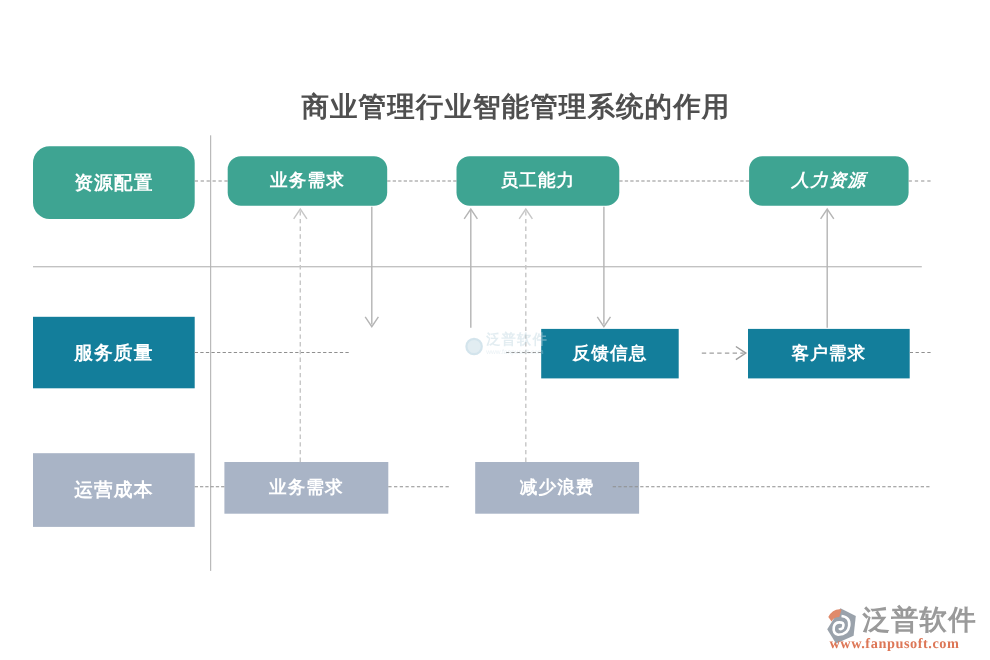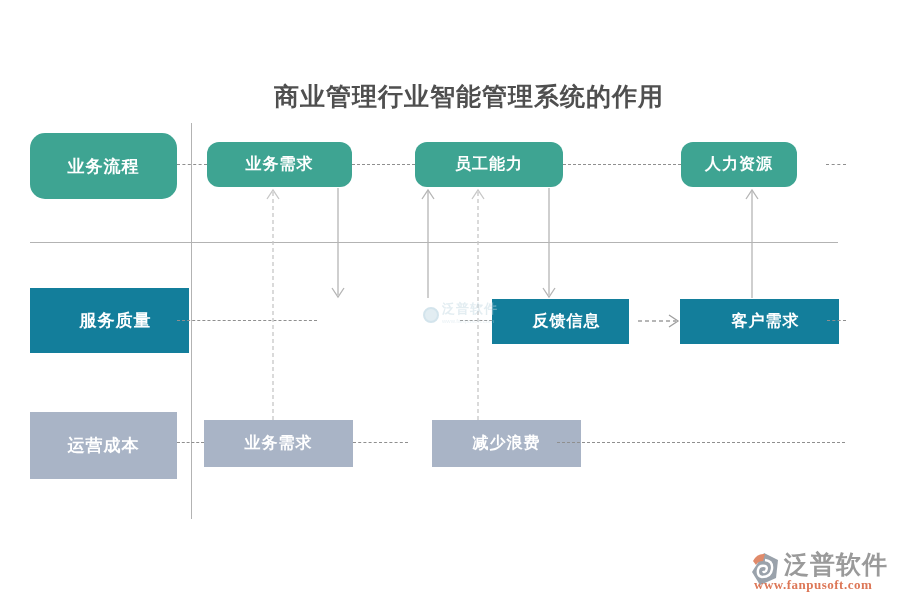--- a/index.html
+++ b/index.html
@@ -16,21 +16,21 @@
   .hline{position:absolute;left:30px;top:242px;width:808px;height:1px;background:#b3b3b3;}
   .dash{position:absolute;height:0;border-top:1px dashed #8f8f8f;}
   .box{
     position:absolute;display:flex;align-items:center;justify-content:center;
     color:#ffffff;font-weight:bold;text-align:center;
   }
   .lane-label{width:147px;font-size:17px;letter-spacing:1px;}
   .node{font-size:16px;letter-spacing:1px;}
   .green{background:#3ea492;border-radius:12px;}
   .green-lg{background:#3ea492;border-radius:15px;}
-  .teal{background:#137e9b;padding-left:12px;}
+  .teal{background:#137e9b;}
   .gray{background:#a9b4c6;}
   #arrow-layer{position:absolute;left:0;top:0;width:900px;height:600px;pointer-events:none;}
   .watermark{
     position:absolute;left:423px;top:303px;display:flex;align-items:center;gap:3px;
     opacity:0.45;z-index:5;pointer-events:none;
   }
   .watermark .wm-icon{
     width:16px;height:16px;border-radius:50%;background:#bfd8e4;
     border:2px solid #9fc4d6;box-sizing:border-box;
   }
@@ -52,24 +52,24 @@
 </head>
 <body>
 
 <div id="canvas">
 
   <div class="title">商业管理行业智能管理系统的作用</div>
 
   <div class="vline"></div>
   <div class="hline"></div>
 
-  <div class="box lane-label green-lg" style="left:30px;top:133px;height:66px;">业务流程</div>
+  <div class="box lane-label green-lg" style="left:30px;top:133px;height:66px;">资源配置</div>
   <div class="box node green" style="left:415px;top:142px;width:148px;height:45px;">员工能力</div>
   <div class="box node green" style="left:207px;top:142px;width:145px;height:45px;">业务需求</div>
-  <div class="box node green" style="left:681px;top:142px;width:116px;height:45px;">人力资源</div>
+  <div class="box node green" style="left:681px;top:142px;width:145px;height:45px;font-style:italic;">人力资源</div>
 
   <div class="box lane-label teal" style="left:30px;top:288px;height:65px;">服务质量</div>
   <div class="box node teal" style="left:492px;top:299px;width:125px;height:45px;">反馈信息</div>
   <div class="box node teal" style="left:680px;top:299px;width:147px;height:45px;">客户需求</div>
 
   <div class="box lane-label gray" style="left:30px;top:412px;height:67px;">运营成本</div>
   <div class="box node gray" style="left:204px;top:420px;width:149px;height:47px;">业务需求</div>
   <div class="box node gray" style="left:408px;top:420px;width:149px;height:47px;margin-left:24px;">减少浪费</div>
 
   <div class="dash" style="left:177px;top:164px;width:30px;"></div>

